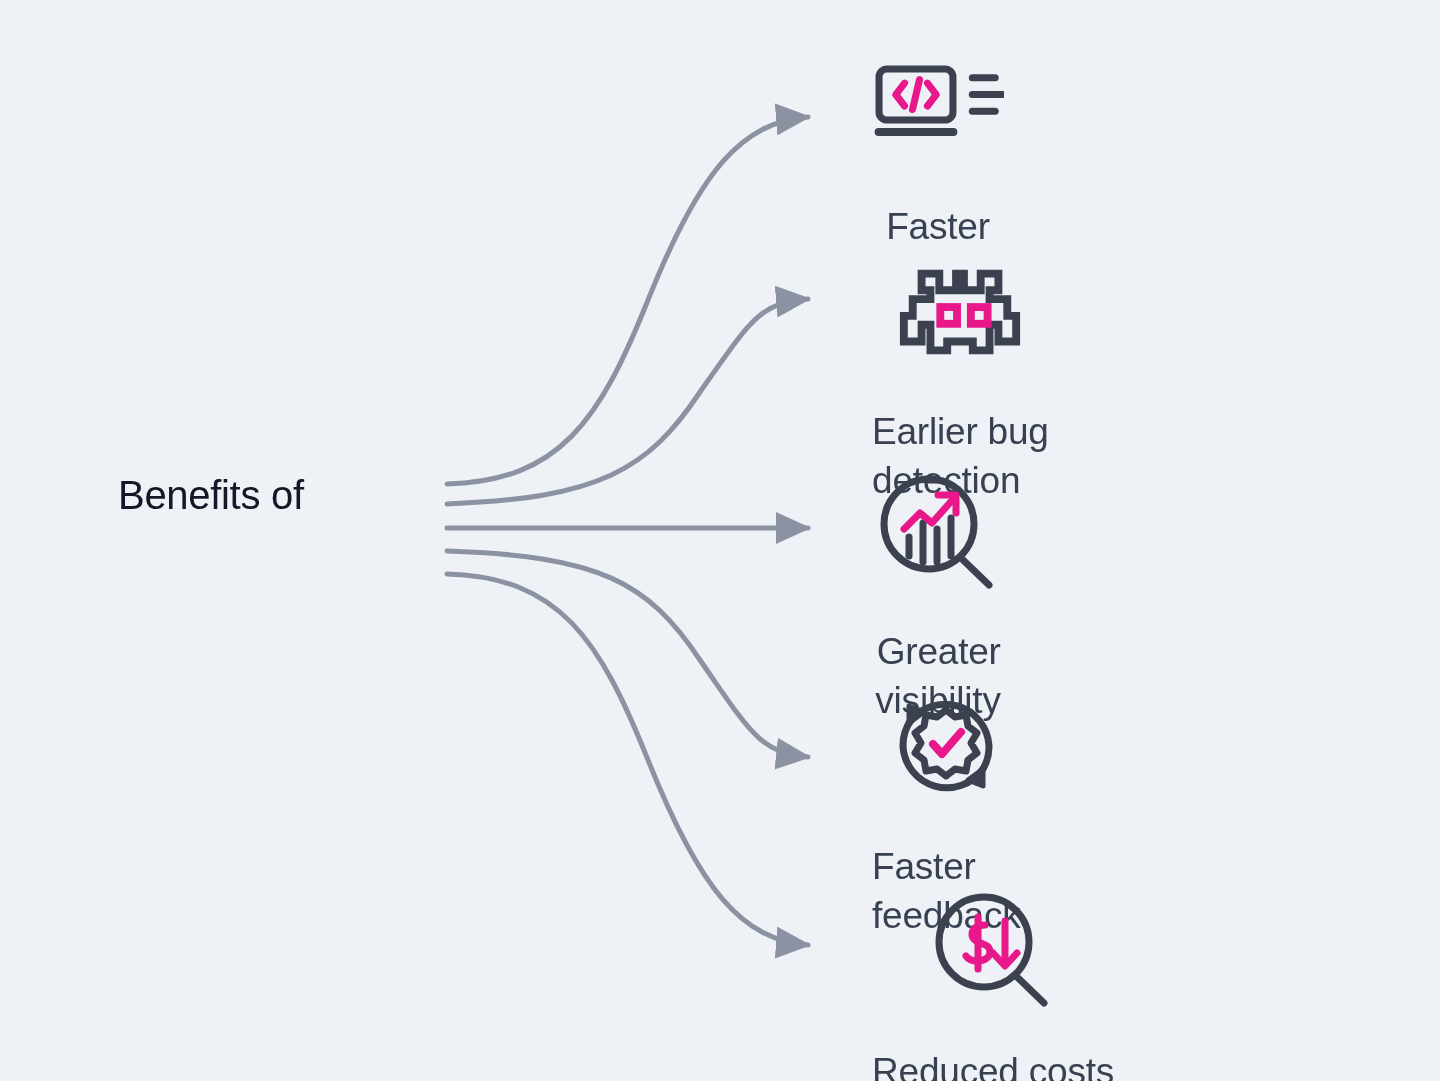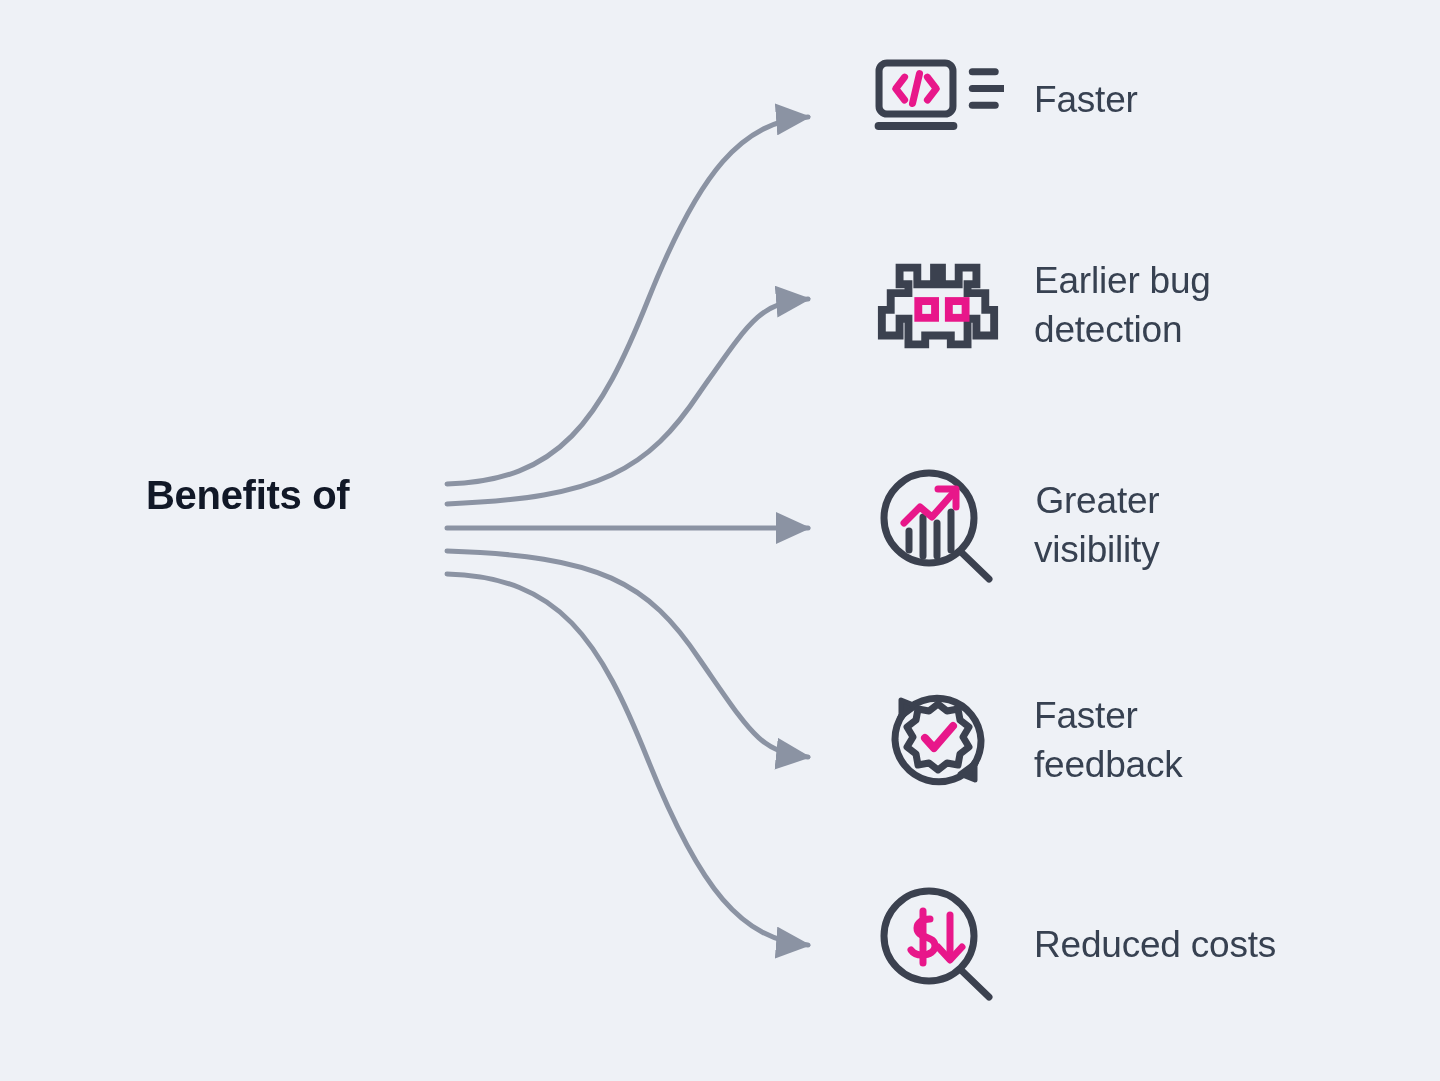--- a/index.html
+++ b/index.html
@@ -24,44 +24,44 @@
   }
 
   
   .title-block {
     position: absolute;
     left: 118px;
     top: 470px;
     width: 310px;
     color: #111827;
     font-size: 40px;
-    font-weight: bold;
+    font-weight: normal;
     line-height: 1.28;
     letter-spacing: -0.3px;
-    margin-left: 28px;
   }
   .title-block .line { display: block; }
   .title-block .line-2 { text-align: center; }
 
   
   .connectors {
     position: absolute;
     left: 0;
     top: 0;
     width: 1440px;
     height: 1081px;
     pointer-events: none;
   }
 
   
   .benefit {
     position: absolute;
     display: flex;
     align-items: center;
     gap: 30px;
+    flex-direction: column;
   }
   .benefit-icon {
     width: 132px;
     height: 120px;
     flex: 0 0 132px;
     display: flex;
     align-items: center;
     justify-content: center;
   }
   .benefit-label {

